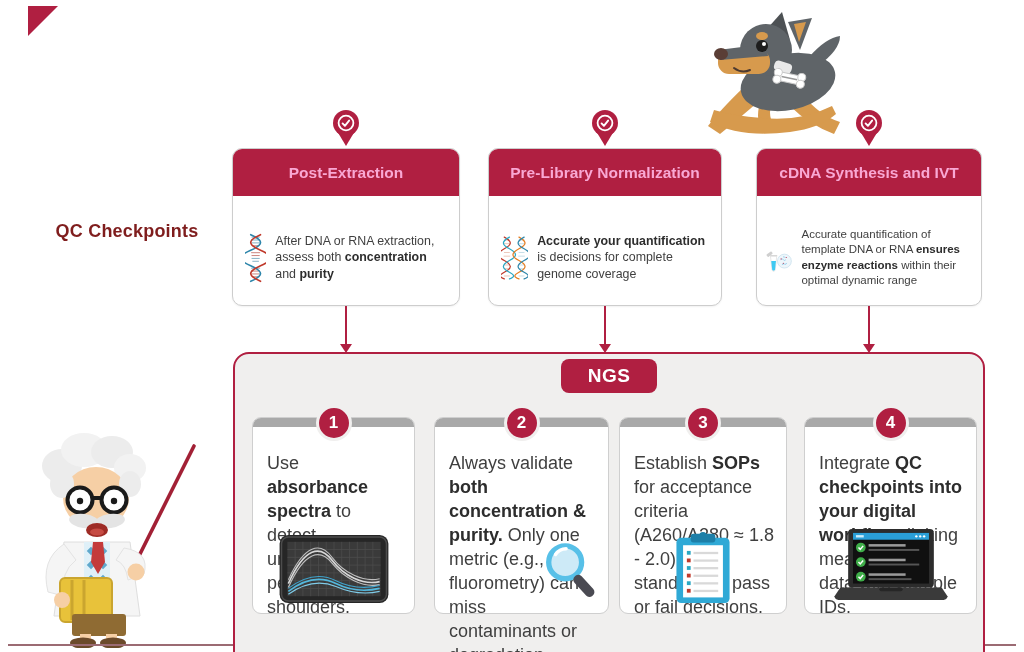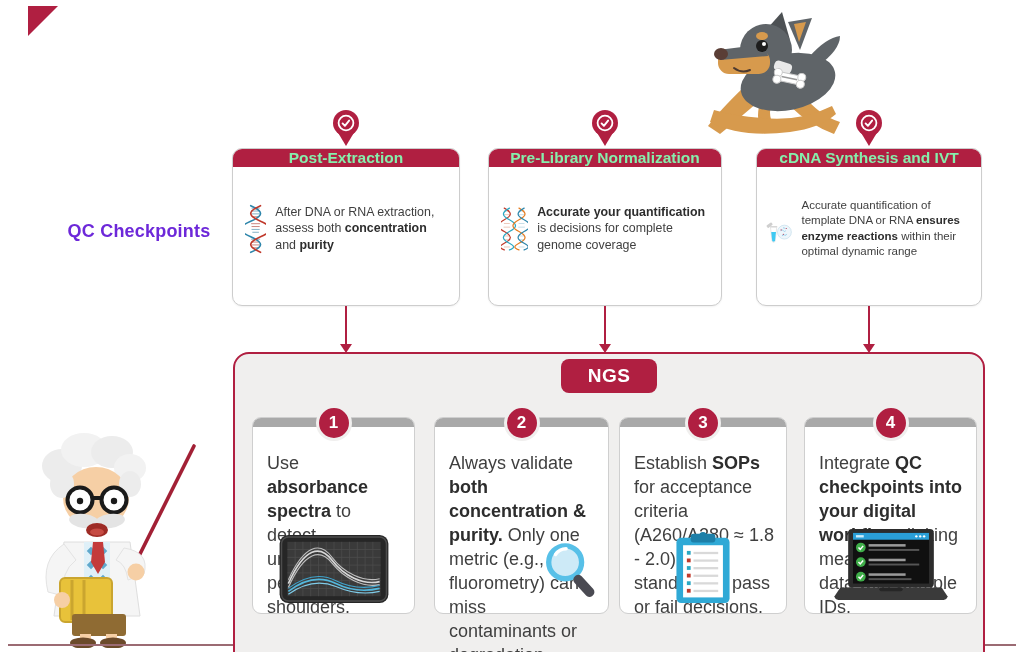--- a/index.html
+++ b/index.html
@@ -5,31 +5,31 @@
   * { margin:0; padding:0; box-sizing:border-box; }
   html,body { background:#fff; }
   body { font-family:"Liberation Sans", sans-serif; }
   #stage { position:relative; width:1024px; height:652px; background:#fff; overflow:hidden; }
 
   
   .corner-tri { position:absolute; left:28px; top:6px; width:30px; height:30px;
     background:#b01f41; clip-path:polygon(0 0,100% 0,0 100%); }
 
   
-  .qc-label { position:absolute; left:44px; top:221px; width:190px; text-align:center;
-    font-size:18px; font-weight:bold; color:#6d28d9; letter-spacing:.2px; }
+  .qc-label { position:absolute; left:32px; top:221px; width:190px; text-align:center;
+    font-size:18px; font-weight:bold; color:#7f1d1d; letter-spacing:.2px; }
   .gp-label { position:absolute; left:57px; top:350px; width:177px; height:58px;
     background:#b01f41; border-radius:12px; color:#fff; font-weight:bold; font-size:16px;
     display:flex; flex-direction:column; justify-content:center; align-items:center;
     line-height:1.3; z-index:3; }
 
   
   .cp-card { position:absolute; top:148px; height:158px; background:#fff;
     border:1px solid #cdcdcd; border-radius:10px; box-shadow:0 1px 2px rgba(0,0,0,.06); }
-  .cp-head { height:18px; background:#b01f41; border-radius:9px 9px 0 0; color:#86efac;
+  .cp-head { height:47px; background:#b01f41; border-radius:9px 9px 0 0; color:#f9a8d4;
     font-weight:bold; font-size:15.5px; display:flex; align-items:center; justify-content:center; }
   .cp-body { display:flex; align-items:center; gap:9px; padding:8px 10px 6px 12px; height:121px; }
   .cp-text { font-size:12.4px; line-height:1.34; color:#3f3f3f; }
   .cp-text .b, .pr-text .b { font-weight:bold; color:#2d2d2d; }
   #cp3 .cp-text { font-size:11.5px; line-height:1.32; }
 
   
   .pin { position:absolute; top:110px; width:26px; height:36px; }
   .arrow-line { position:absolute; top:306px; width:2px; height:40px; background:#b01f41; }
   .arrow-head { position:absolute; top:344px; width:0; height:0;

